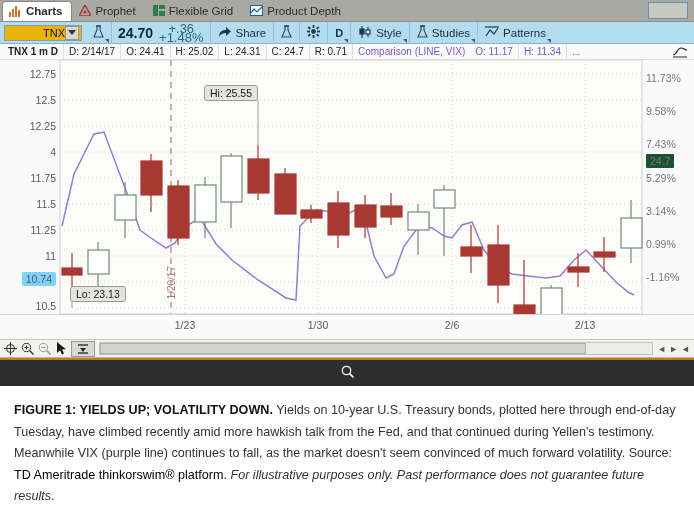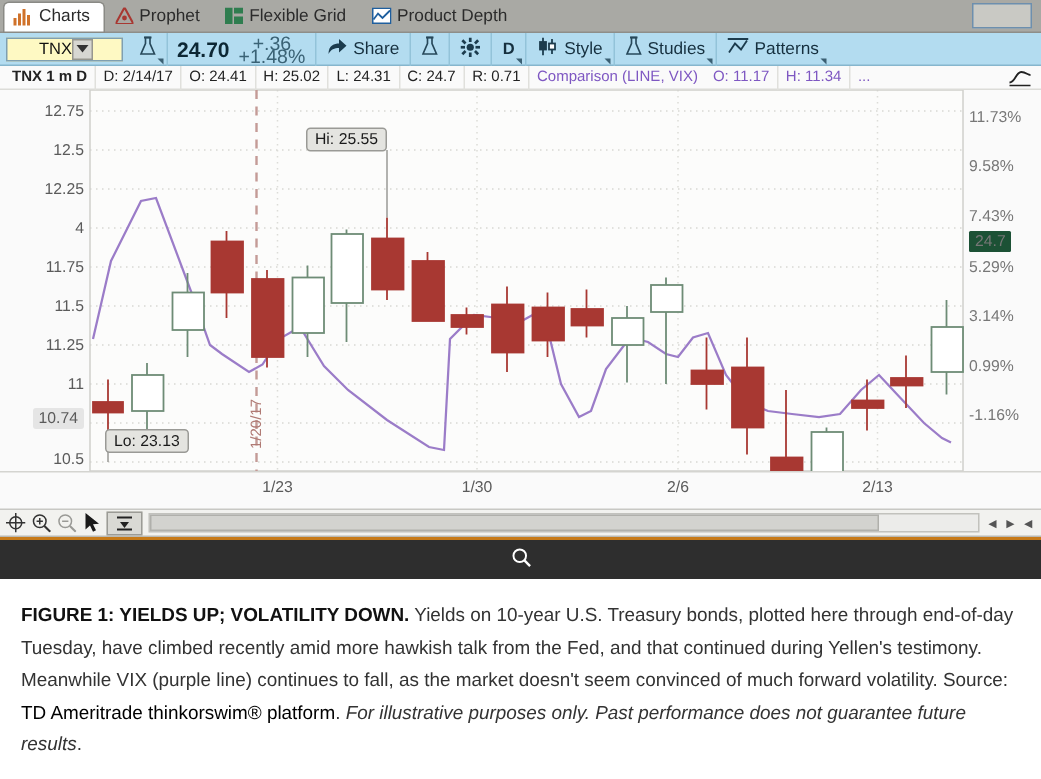--- a/index.html
+++ b/index.html
@@ -17,21 +17,21 @@
     height: 22px; background: #a9a9a4;
     display:flex; align-items:flex-end; padding-left:3px;
     border-bottom: 1px solid #8e8e89;
     position:relative;
   }
   .tab {
     height:19px; display:flex; align-items:center; gap:4px;
     padding: 0 9px 0 6px; font-size:11.5px; color:#2b2b2b;
     border-radius: 3px 3px 0 0; margin-right:2px; cursor:default;
   }
-  .tab.active { background:#ffffff; box-shadow: 0 0 0 1px #8a8a85; }
+  .tab.active { background:#ffffff; box-shadow: 0 0 0 1px #8a8a85; font-weight: bold; }
   .tab .tl { line-height:1; }
   .tabbar .corner-box {
     position:absolute; right:6px; top:2px; width:40px; height:17px;
     background:#c9c9c4; border:1px solid #6d8fae;
   }
 
   
   .ic { display:inline-block; vertical-align:middle; }
   .ic-charts { width:13px; height:11px; position:relative; }
   .ic-charts i {
@@ -53,22 +53,22 @@
     height:22px; display:flex; align-items:center; gap:4px;
     padding:0 7px; position:relative; border-right:1px solid #93c3d9;
     white-space:nowrap;
   }
   .tb-item.noborder { border-right:none; }
   .tb-item .caret-sm {
     position:absolute; right:2px; bottom:1px;
     width:0;height:0;border-left:4px solid transparent;border-top:4px solid #3b5f72;
   }
   .symbol-box {
-    width:78px; height:16px; background:#fef9c3; border:1px solid #7f9fb0;
-    display:flex; align-items:center; justify-content:center;
+    width:78px; height:16px; background:#eab308; border:1px solid #7f9fb0;
+    display:flex; align-items:center; justify-content:flex-end;
     padding:0 2px 0 4px; font-size:11px; color:#111; margin:0 4px;
   }
   .symbol-box .dd {
     width:14px;height:14px;background:#d7d7d2;border:1px solid #97978f;
     display:flex;align-items:center;justify-content:center;
   }
   .symbol-box .dd b {
     width:0;height:0;border-left:4px solid transparent;border-right:4px solid transparent;
     border-top:5px solid #333;
   }
@@ -102,21 +102,21 @@
   .axis-l { position:absolute; left:0; top:0; width:60px; height:254px; }
   .axis-l div {
     position:absolute; right:4px; font-size:10.5px; color:#5a5a5a; text-align:right;
     white-space:nowrap;
   }
   .axis-r { position:absolute; right:0; top:0; width:52px; height:254px; }
   .axis-r div {
     position:absolute; left:4px; font-size:10.5px; color:#777; white-space:nowrap;
   }
   .badge-left {
-    position:absolute; background:#e5e5e5; color:#fff; font-size:10.5px;
+    position:absolute; background:#7dd3fc; color:#fff; font-size:10.5px;
     padding:1px 4px; border-radius:2px; right:4px;
   }
   .badge-right {
     position:absolute; background:#1c5135; color:#fff; font-size:10.5px;
     padding:1px 4px; border-radius:1px; left:3px;
   }
   .xaxis {
     position:absolute; left:0; top:254px; width:694px; height:22px;
     border-top:1px solid #d4d4d0;
   }

